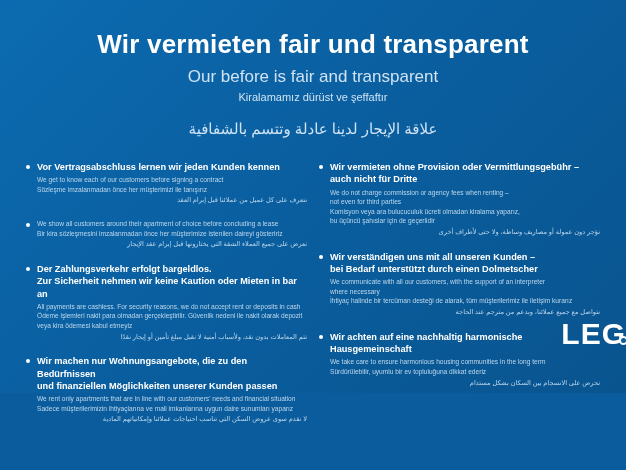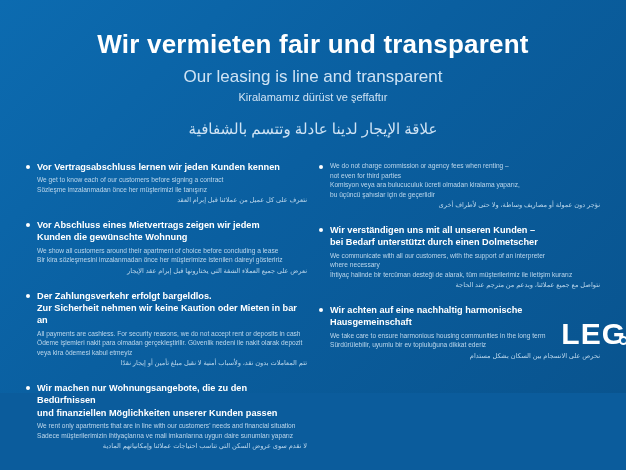--- a/index.html
+++ b/index.html
@@ -123,40 +123,39 @@
     box-sizing: border-box;
   }
 </style>
 </head>
 <body>
 
 <div class="page">
 
   <div class="headings">
     <div class="h-de">Wir vermieten fair und transparent</div>
-    <div class="h-en">Our leasing is line and transparent</div>
+    <div class="h-en">Our before is fair and transparent</div>
     <div class="h-tr">Kiralamamız dürüst ve şeffaftır</div>
     <div class="h-ar">علاقة الإيجار لدينا عادلة وتتسم بالشفافية</div>
   </div>
 
   <div class="columns">
 
     <div class="col">
 
       <div class="item">
         <span class="bullet"></span>
         <div class="title">Vor Vertragsabschluss lernen wir jeden Kunden kennen</div>
         <div class="sub">We get to know each of our customers before signing a contract</div>
         <div class="sub">Sözleşme imzalanmadan önce her müşterimizi ile tanışırız</div>
         <div class="sub ar">نتعرف على كل عميل من عملائنا قبل إبرام العقد</div>
       </div>
 
       <div class="item">
         <span class="bullet"></span>
-        <div class="title">Vor Abschluss eines Mietvertrags zeigen wir jedem<br>Kunden die gewünschte Wohnung</div>
         <div class="sub">We show all customers around their apartment of choice before concluding a lease</div>
         <div class="sub">Bir kira sözleşmesini imzalanmadan önce her müşterimize istenilen daireyi gösteririz</div>
         <div class="sub ar">نعرض على جميع العملاء الشقة التي يختارونها قبل إبرام عقد الإيجار</div>
       </div>
 
       <div class="item">
         <span class="bullet"></span>
         <div class="title">Der Zahlungsverkehr erfolgt bargeldlos.<br>Zur Sicherheit nehmen wir keine Kaution oder Mieten in bar an</div>
         <div class="sub">All payments are cashless. For security reasons, we do not accept rent or deposits in cash</div>
         <div class="sub">Ödeme işlemleri nakit para olmadan gerçekleştirilir. Güvenlik nedeni ile nakit olarak depozit veya kira ödemesi kabul etmeyiz</div>
@@ -170,20 +169,21 @@
         <div class="sub">Sadece müşterilerimizin ihtiyaçlarına ve mali imkanlarına uygun daire sunumları yaparız</div>
         <div class="sub ar">لا نقدم سوى عروض السكن التي تناسب احتياجات عملائنا وإمكانياتهم المادية</div>
       </div>
 
     </div>
 
     <div class="col">
 
       <div class="item">
         <span class="bullet"></span>
+        <div class="title">Wir vermieten ohne Provision oder Vermittlungsgebühr –<br>auch nicht für Dritte</div>
         <div class="sub">We do not charge commission or agency fees when renting –<br>not even for third parties</div>
         <div class="sub">Komisyon veya ara bulucuculuk ücreti olmadan kiralama yaparız,<br>bu üçüncü şahıslar için de geçerlidir</div>
         <div class="sub ar">نؤجر دون عمولة أو مصاريف وساطة، ولا حتى لأطراف أخرى</div>
       </div>
 
       <div class="item">
         <span class="bullet"></span>
         <div class="title">Wir verständigen uns mit all unseren Kunden –<br>bei Bedarf unterstützt durch einen Dolmetscher</div>
         <div class="sub">We communicate with all our customers, with the support of an interpreter<br>where necessary</div>
         <div class="sub">İhtiyaç halinde bir tercüman desteği de alarak, tüm müşterilerimiz ile iletişim kurarız</div>

